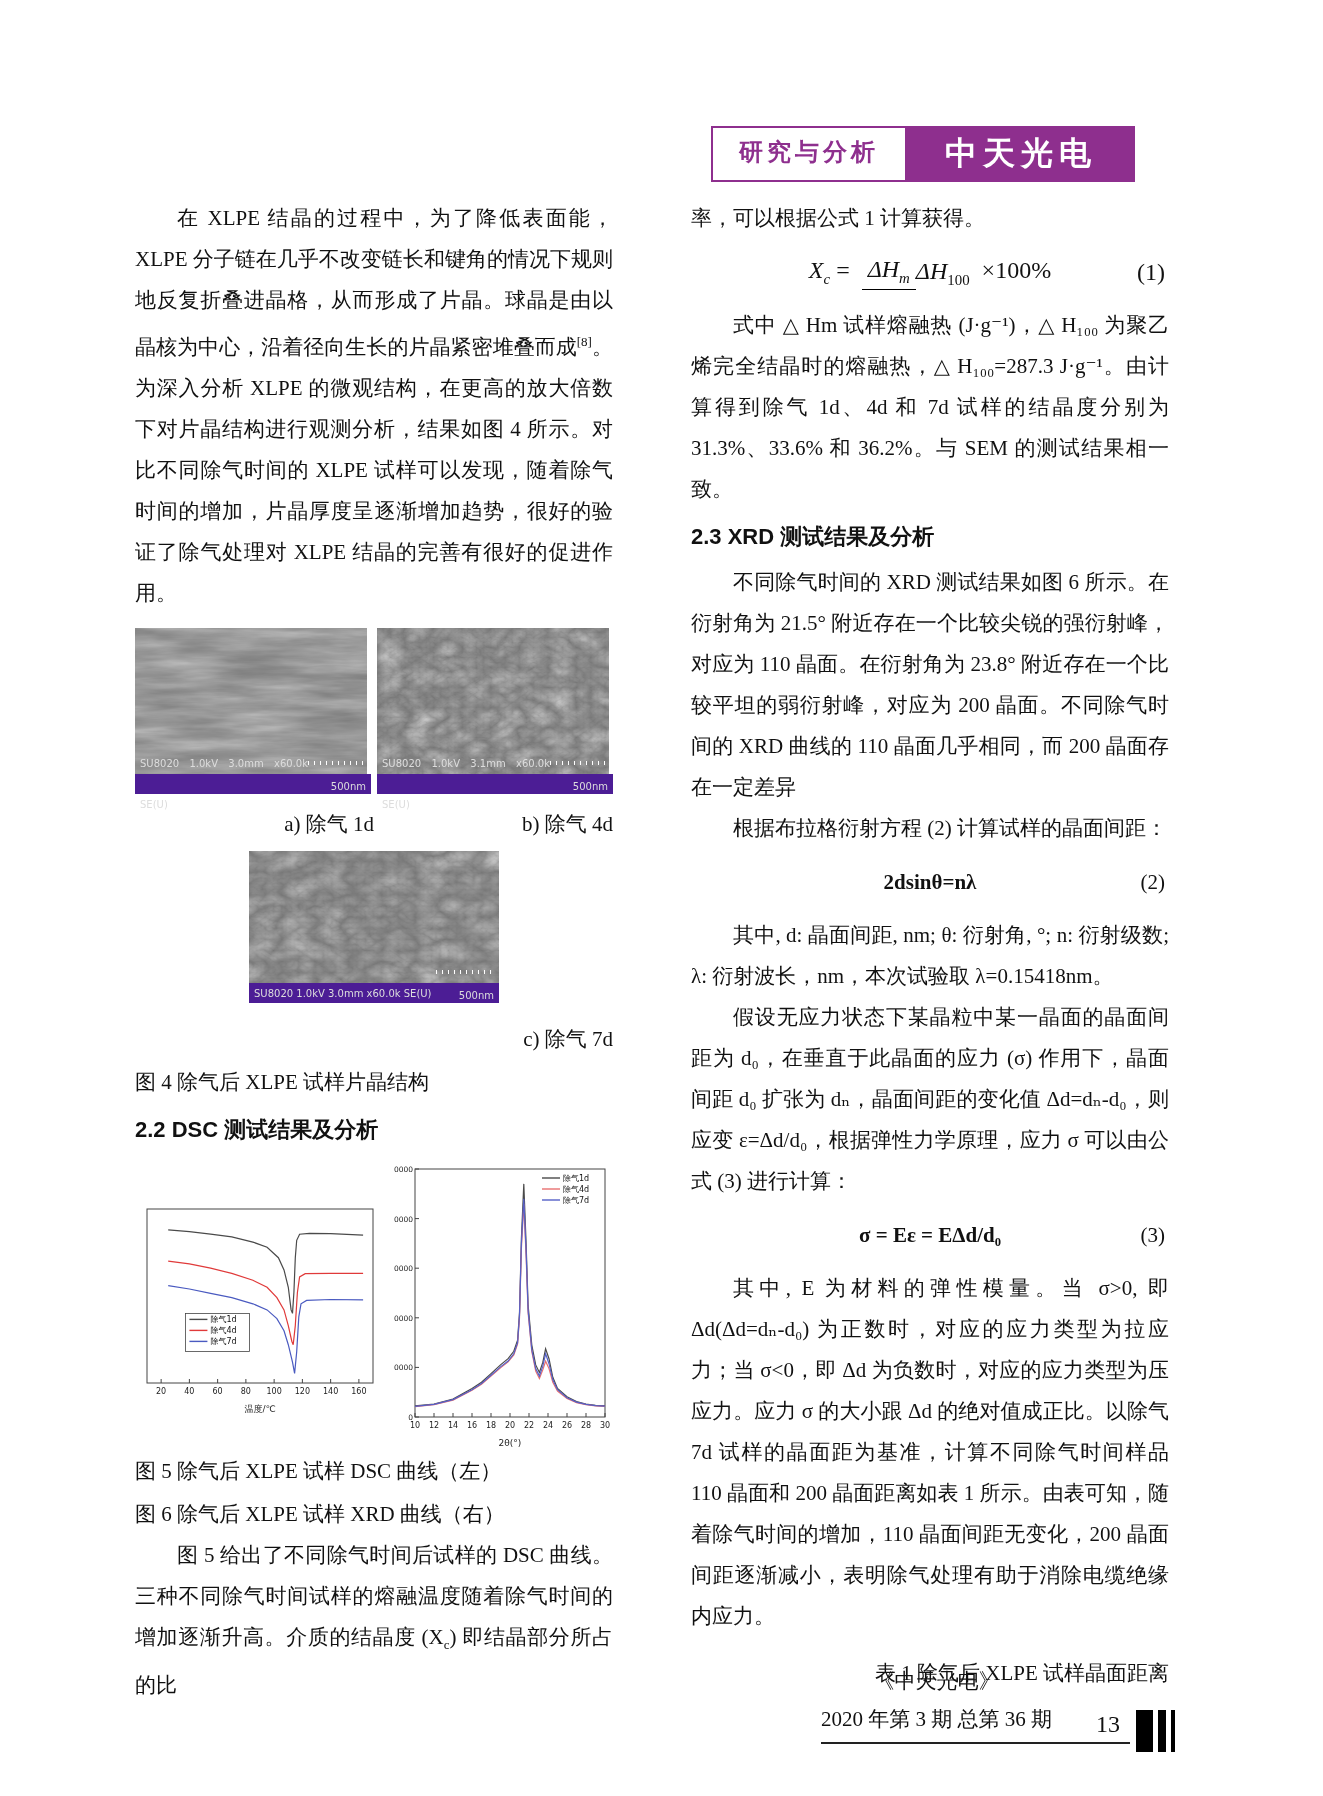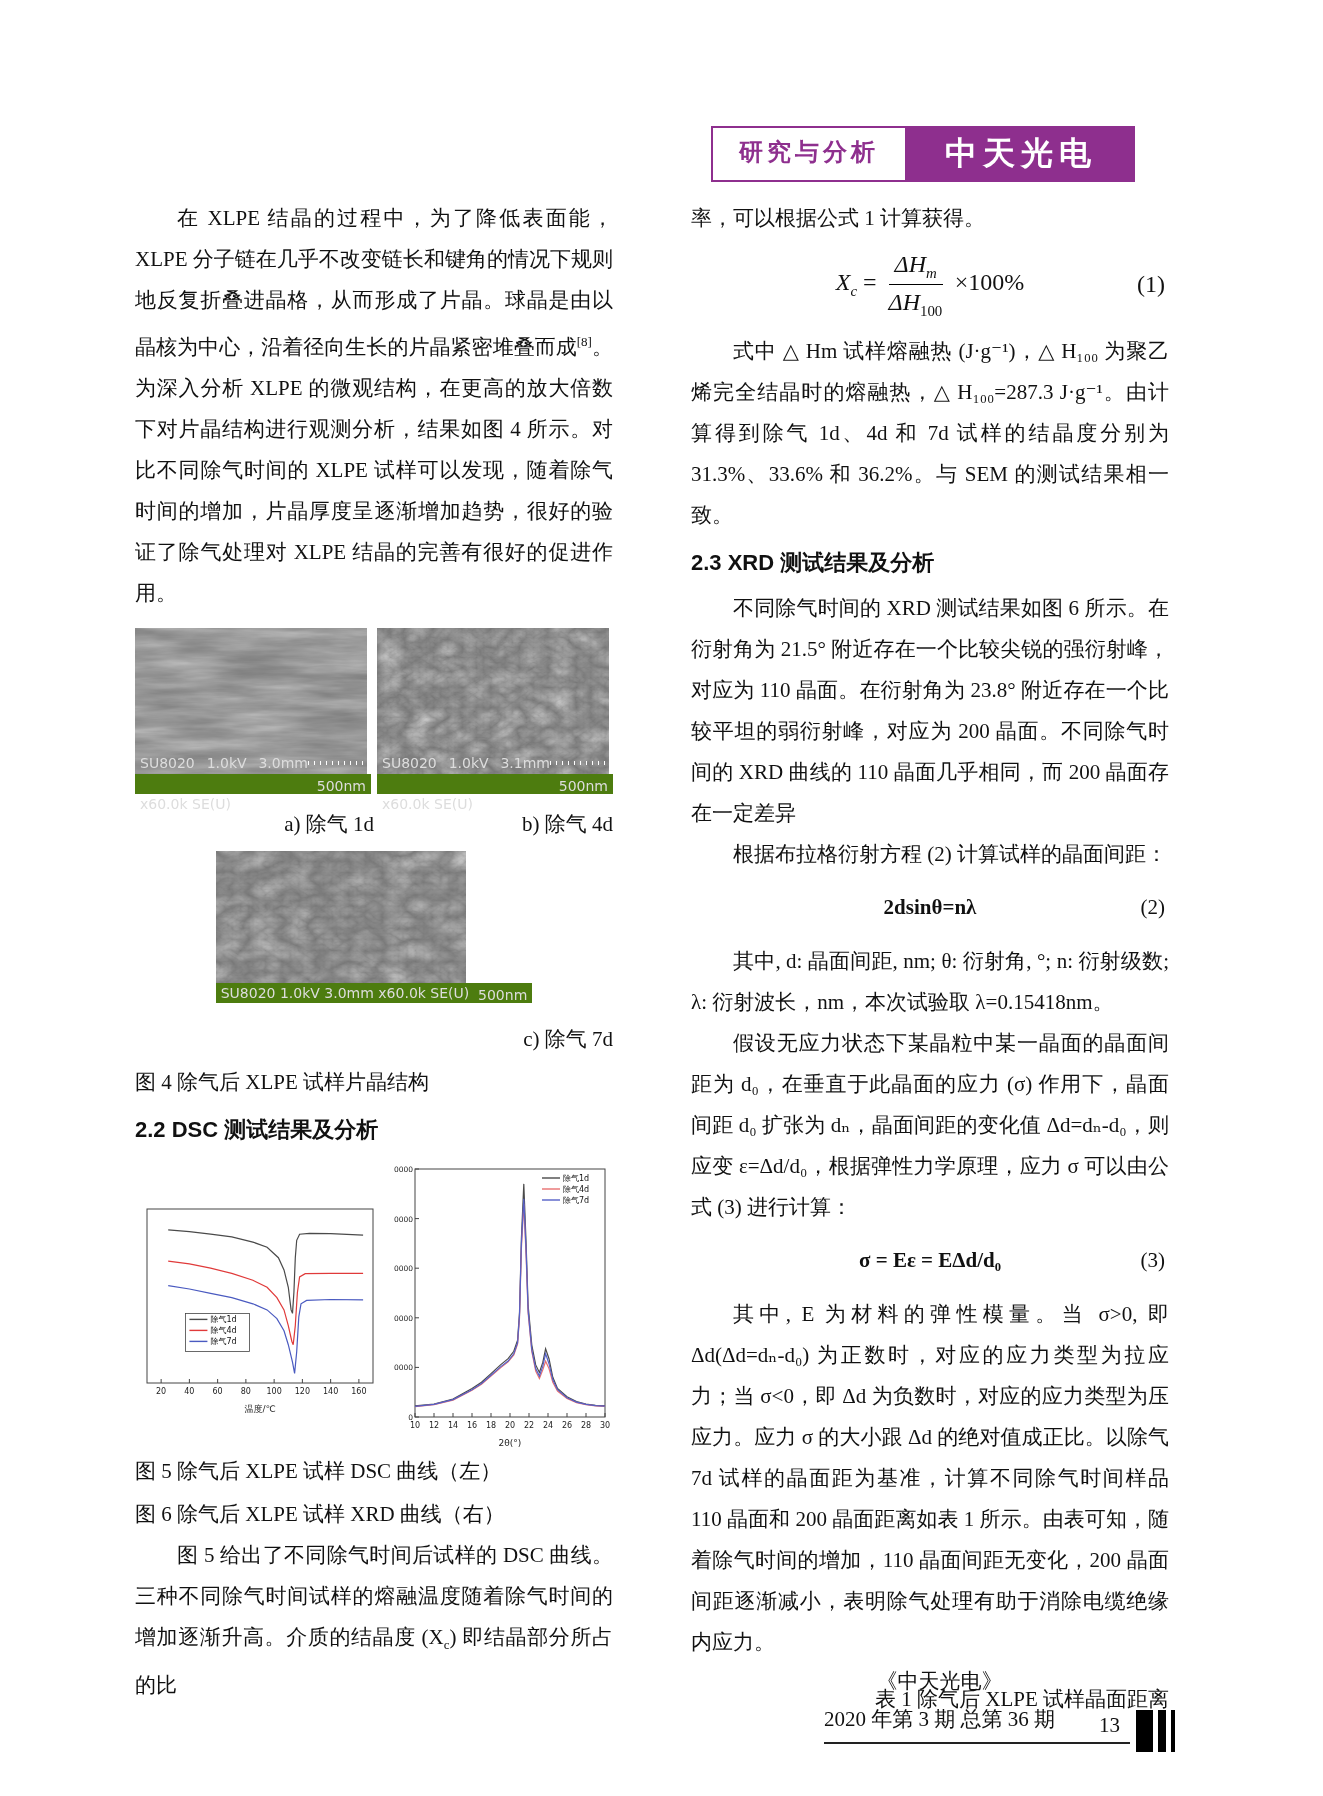--- a/index.html
+++ b/index.html
@@ -23,54 +23,54 @@
   .indent { text-indent:2em; }
   sup { font-size:0.62em; } sub { font-size:0.62em; }
 
   h3.sec { font-size:22px; font-weight:bold; line-height:46px; text-align:left;
            font-family:"Liberation Sans","DejaVu Sans",sans-serif; margin:4px 0 2px 0;}
 
   
   .sem-row { display:flex; gap:6px; margin-top:14px; }
   .sem { position:relative; }
   .sem-img { display:block; background:#777; }
-  .sem-bar { height:20px; background:#4d7c0f; color:#ddd; display:flex;
+  .sem-bar { height:20px; background:#4c1d95; color:#ddd; display:flex;
              justify-content:space-between; align-items:center; padding:0 5px;
-             font-size:14px; font-family:"DejaVu Sans",sans-serif; }
+             font-size:10px; font-family:"DejaVu Sans",sans-serif; }
   .sem-scale { display:flex; flex-direction:column; align-items:flex-end; gap:1px; }
   .ruler { display:inline-block; width:58px; height:4px;
            background:repeating-linear-gradient(90deg,#fff 0 1px,transparent 1px 6px); }
   .cap-row { display:flex; margin-top:10px; }
   .cap-row span { flex:1; text-align:right; }
   .cap-center { text-align:right; margin-top:16px; }
   .fig-caption { margin-top:2px; }
 
   
   .charts-row { display:flex; align-items:flex-end; margin-top:6px; }
   .charts-row svg { display:block; }
   svg text { font-family:"DejaVu Sans",sans-serif; }
   #dsc-svg { margin-bottom:34px; }
 
   
   .formula-row { position:relative; display:flex; justify-content:center;
                  align-items:center; margin:10px 0; min-height:46px; }
   .formula-num { position:absolute; right:4px; }
-  .frac { display:inline-flex; flex-direction:column; text-align:left;
+  .frac { display:inline-flex; flex-direction:row; text-align:center;
           vertical-align:middle; margin:0 6px; line-height:1.25; }
   .frac .fnum { border-bottom:1.6px solid #000; padding:0 6px 2px; }
   .frac .fden { padding-top:2px; }
   .f1 { font-size:24px; line-height:1.2; }
   .fbold { font-weight:600; }
 
   
   .footer { position:absolute; right:148px; bottom:52px; display:flex; align-items:flex-end; }
   .f-left { text-align:center; font-size:21px; line-height:38px; }
   .f-underline { display:flex; align-items:flex-end; border-bottom:2px solid #222;
                  padding:0 0 4px 0; }
-  .f-page { font-size:21px; margin-left:34px; padding:0 10px; }
+  .f-page { font-size:24px; margin-left:34px; padding:0 10px; }
   .f-bars { display:flex; align-items:flex-end; gap:5px; margin-left:6px; margin-bottom:-8px; }
   .f-bars i { display:inline-block; background:#000; height:42px; }
   .f-bars i:nth-child(1){ width:17px; } .f-bars i:nth-child(2){ width:8px; }
   .f-bars i:nth-child(3){ width:4px; }
 </style>
 </head>
 <body>
 
 <div class="header">
   <div class="h-label">研究与分析</div>

